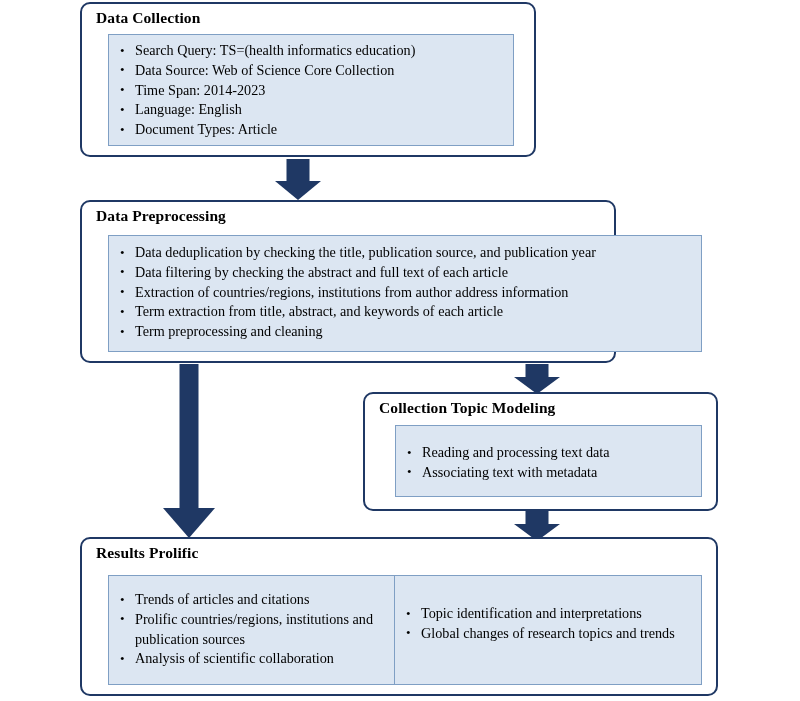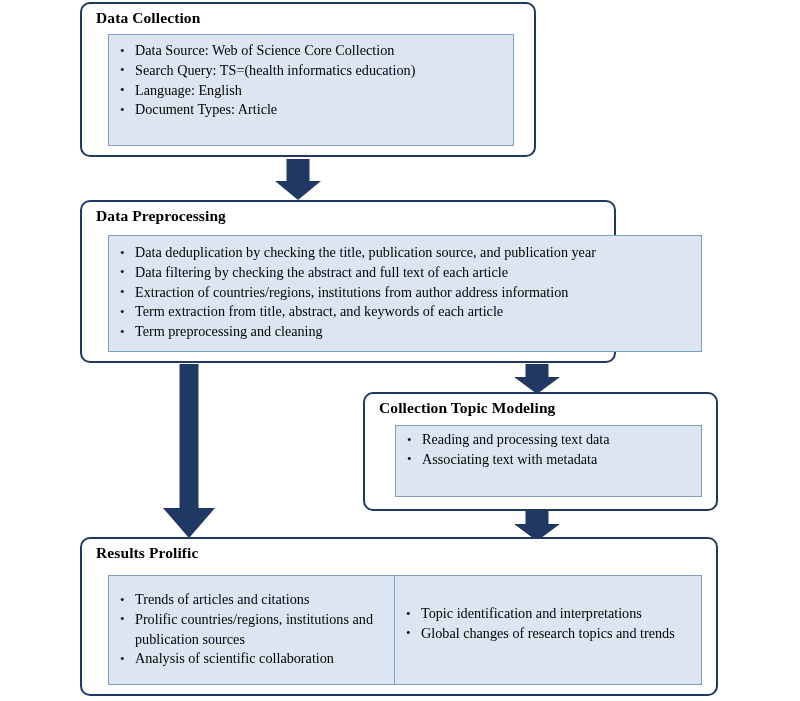--- a/index.html
+++ b/index.html
@@ -92,22 +92,23 @@
 </style>
 </head>
 <body>
 
 <div id="canvas">
 
   <div class="proc-box" style="left:80px; top:2px; width:456px; height:155px;">
     <div class="proc-title">Data Collection</div>
     <div class="panel" style="left:26px; top:30px; width:406px; height:112px; padding:6px 8px 0 8px;">
       <ul>
+        <li>Search Query: TS=(health informatics education)</li>
         <li>Data Source: Web of Science Core Collection</li>
-        <li>Search Query: TS=(health informatics education)</li>
+        <li>Time Span: 2014-2023</li>
         <li>Language: English</li>
         <li>Document Types: Article</li>
       </ul>
     </div>
   </div>
 
   <div class="arrow" style="left:274px; top:159px; width:48px; height:41px;">
     <div class="shaft" style="width:23px; height:24px;"></div>
     <div class="head" style="top:22px; border-left-width:23px; border-right-width:23px; border-top-width:19px;"></div>
   </div>
@@ -130,21 +131,21 @@
     <div class="head" style="top:144px; border-left-width:26px; border-right-width:26px; border-top-width:30px;"></div>
   </div>
 
   <div class="arrow" style="left:513px; top:364px; width:48px; height:30px;">
     <div class="shaft" style="width:23px; height:15px;"></div>
     <div class="head" style="top:13px; border-left-width:23px; border-right-width:23px; border-top-width:17px;"></div>
   </div>
 
   <div class="proc-box" style="left:363px; top:392px; width:355px; height:119px;">
     <div class="proc-title">Collection Topic Modeling</div>
-    <div class="panel" style="left:30px; top:31px; width:307px; height:72px; padding:4px 8px 0 8px;">
+    <div class="panel" style="left:30px; top:31px; width:307px; height:72px; padding:17px 8px 0 8px;">
       <ul>
         <li>Reading and processing text data</li>
         <li>Associating text with metadata</li>
       </ul>
     </div>
   </div>
 
   <div class="arrow" style="left:513px; top:511px; width:48px; height:30px;">
     <div class="shaft" style="width:23px; height:15px;"></div>
     <div class="head" style="top:13px; border-left-width:23px; border-right-width:23px; border-top-width:17px;"></div>

